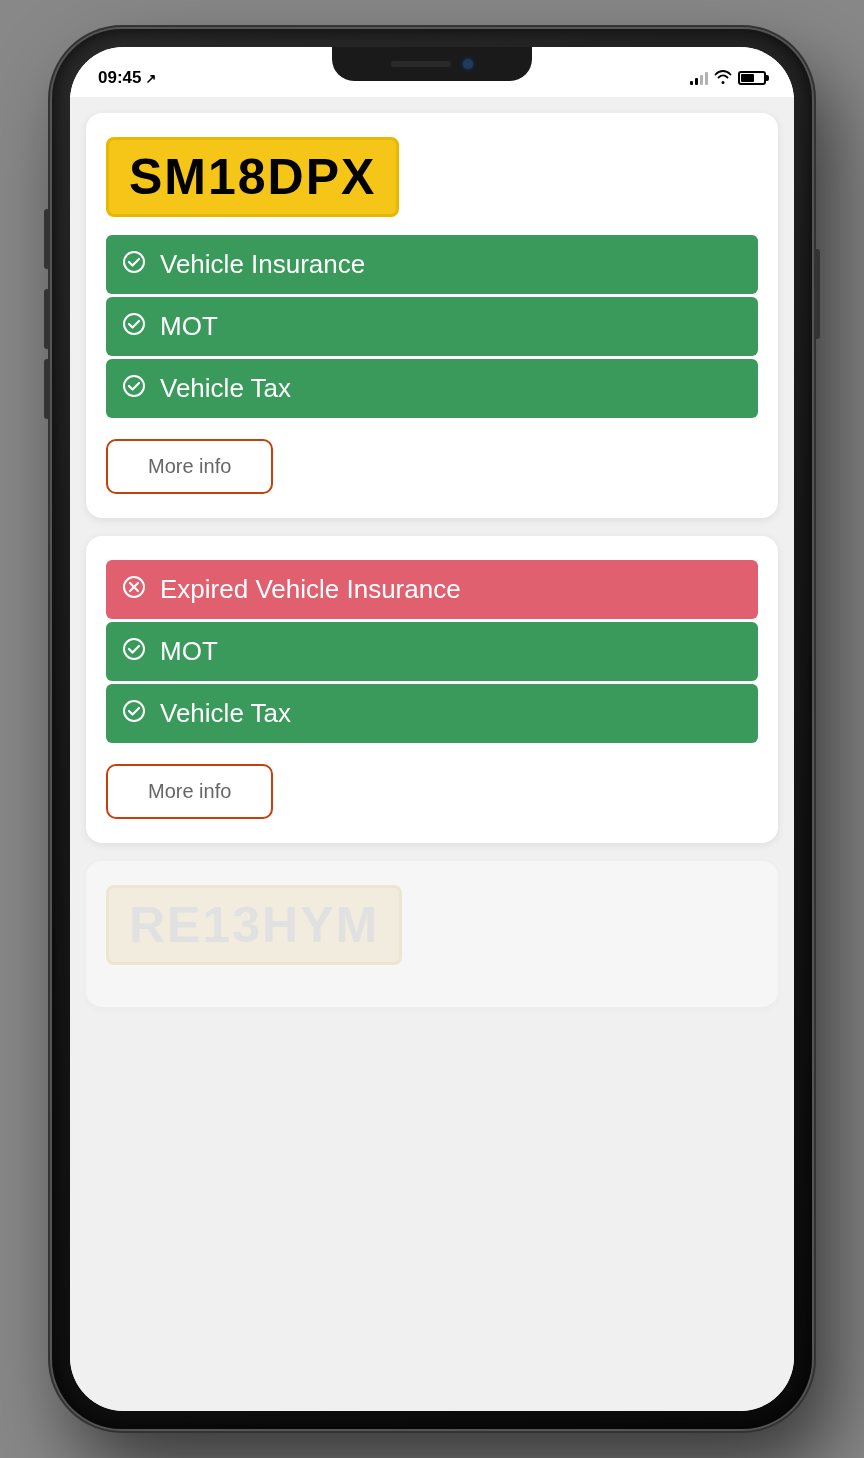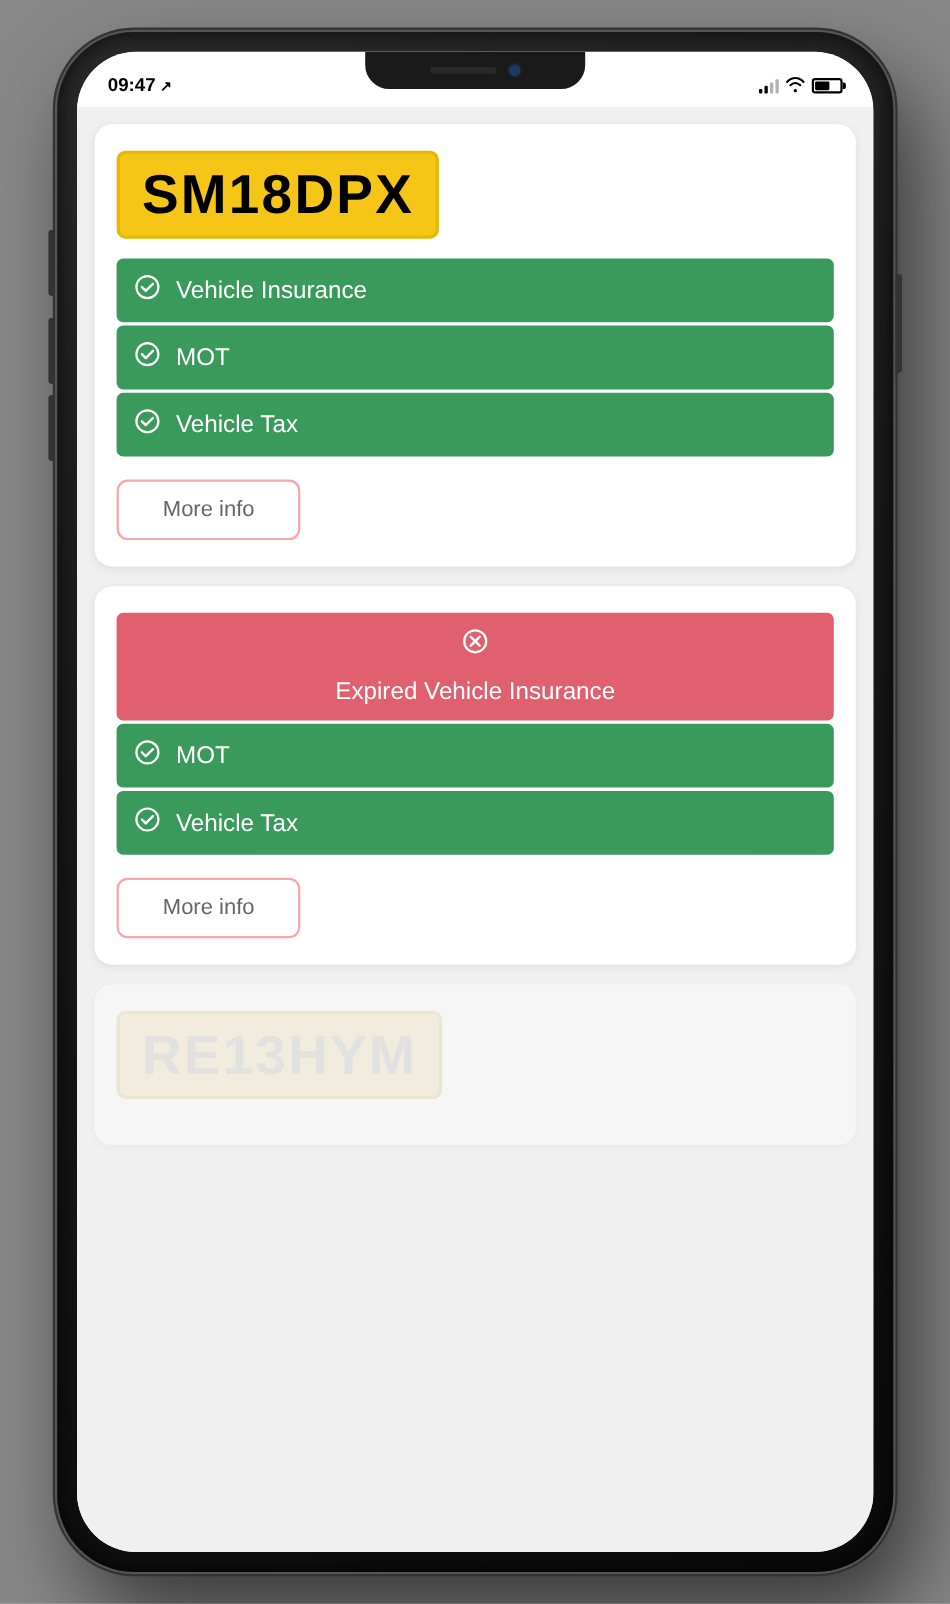--- a/index.html
+++ b/index.html
@@ -232,41 +232,40 @@
       border-radius: 6px;
       gap: 14px;
     }
 
     .status-row.green {
       background: #3a9a5c;
     }
 
     .status-row.red {
       background: #e06070;
-      flex-direction: column;
     }
 
     .status-icon {
       font-size: 22px;
       color: #fff;
       flex-shrink: 0;
     }
 
     .status-label {
-      font-size: 22px;
+      font-size: 26px;
       color: #fff;
       font-weight: 500;
     }
 
     
     .more-info-btn {
       display: inline-block;
       margin-top: 18px;
       padding: 14px 40px;
-      border: 2px solid #fca5a5;
+      border: 2px solid #c2410c;
       border-radius: 10px;
       background: #fff;
       font-size: 20px;
       color: #666;
       cursor: pointer;
     }
 
     
     .vehicle-card.ghost {
       opacity: 0.4;
@@ -288,21 +287,21 @@
   <div class="phone-body">
     <div class="phone-screen">
 
       <div class="notch">
         <div class="notch-speaker"></div>
         <div class="notch-camera"></div>
       </div>
 
       <div class="status-bar">
         <div class="status-time">
-          <span>09:47</span>
+          <span>09:45</span>
           <span class="location-arrow">↗</span>
         </div>
         <div class="status-icons">
           <div class="signal-bars">
             <span></span>
               <span></span>
               <span></span>
               <span></span>
           </div>
           <span class="wifi-icon">

